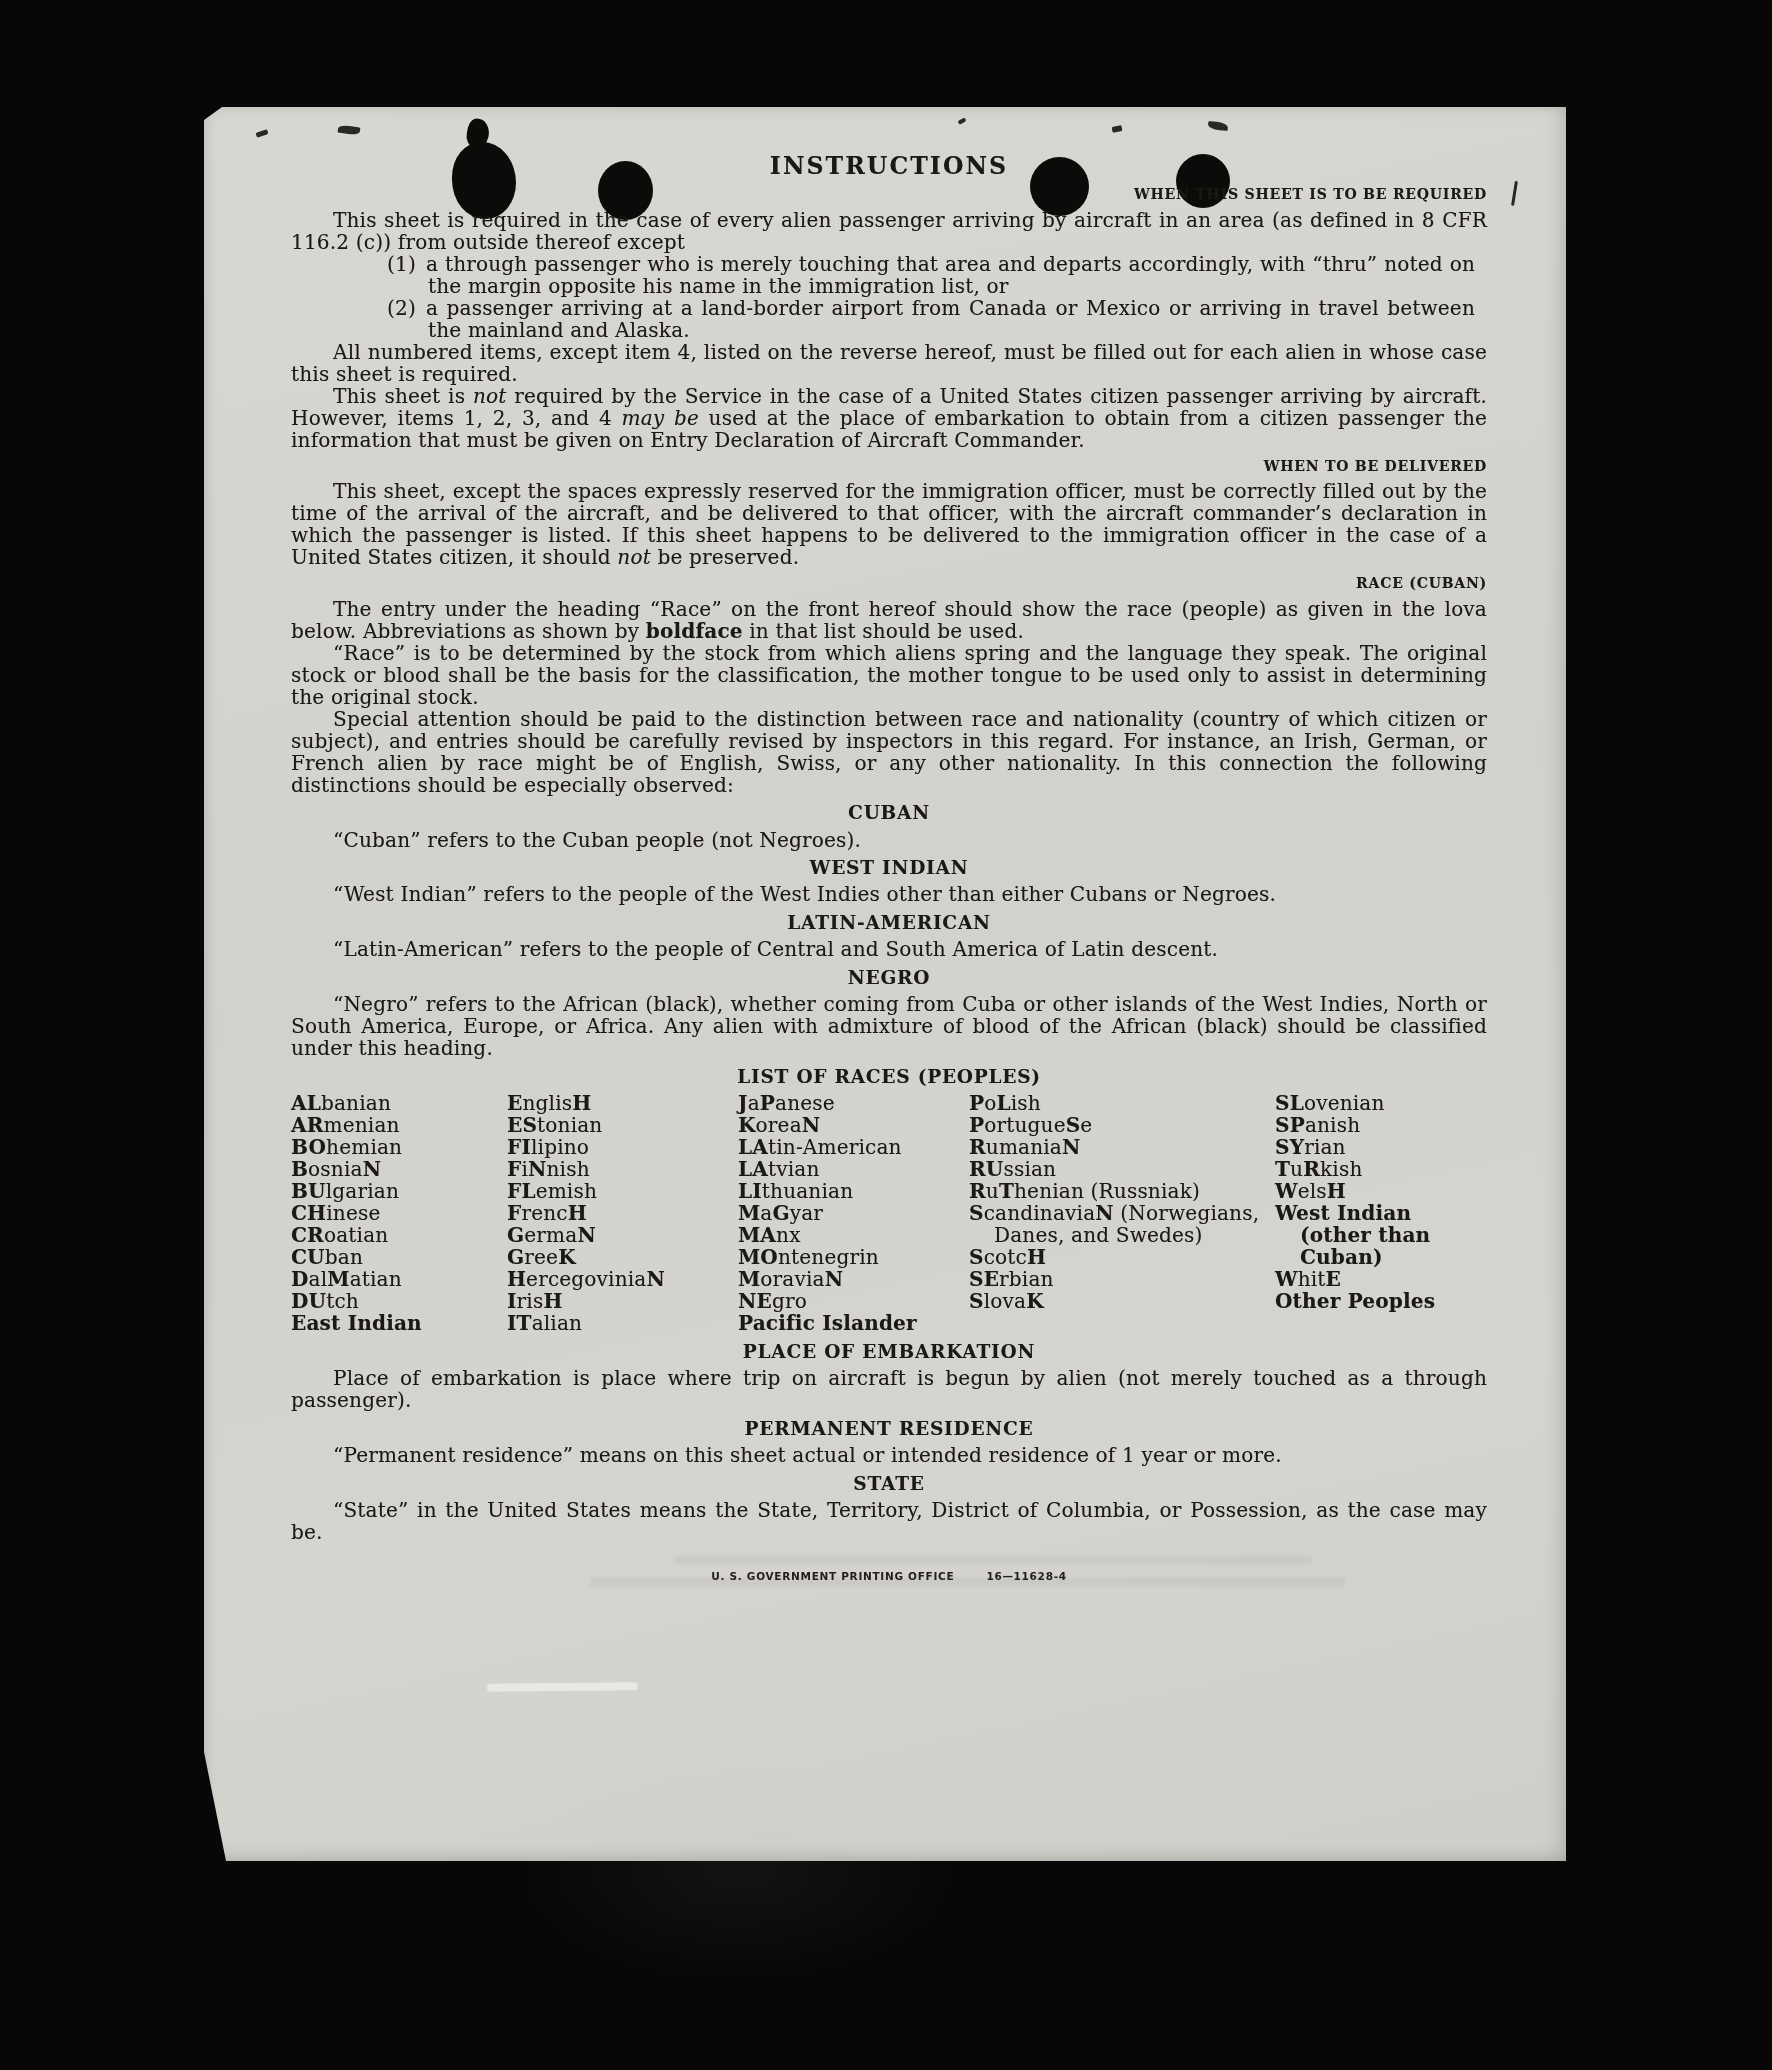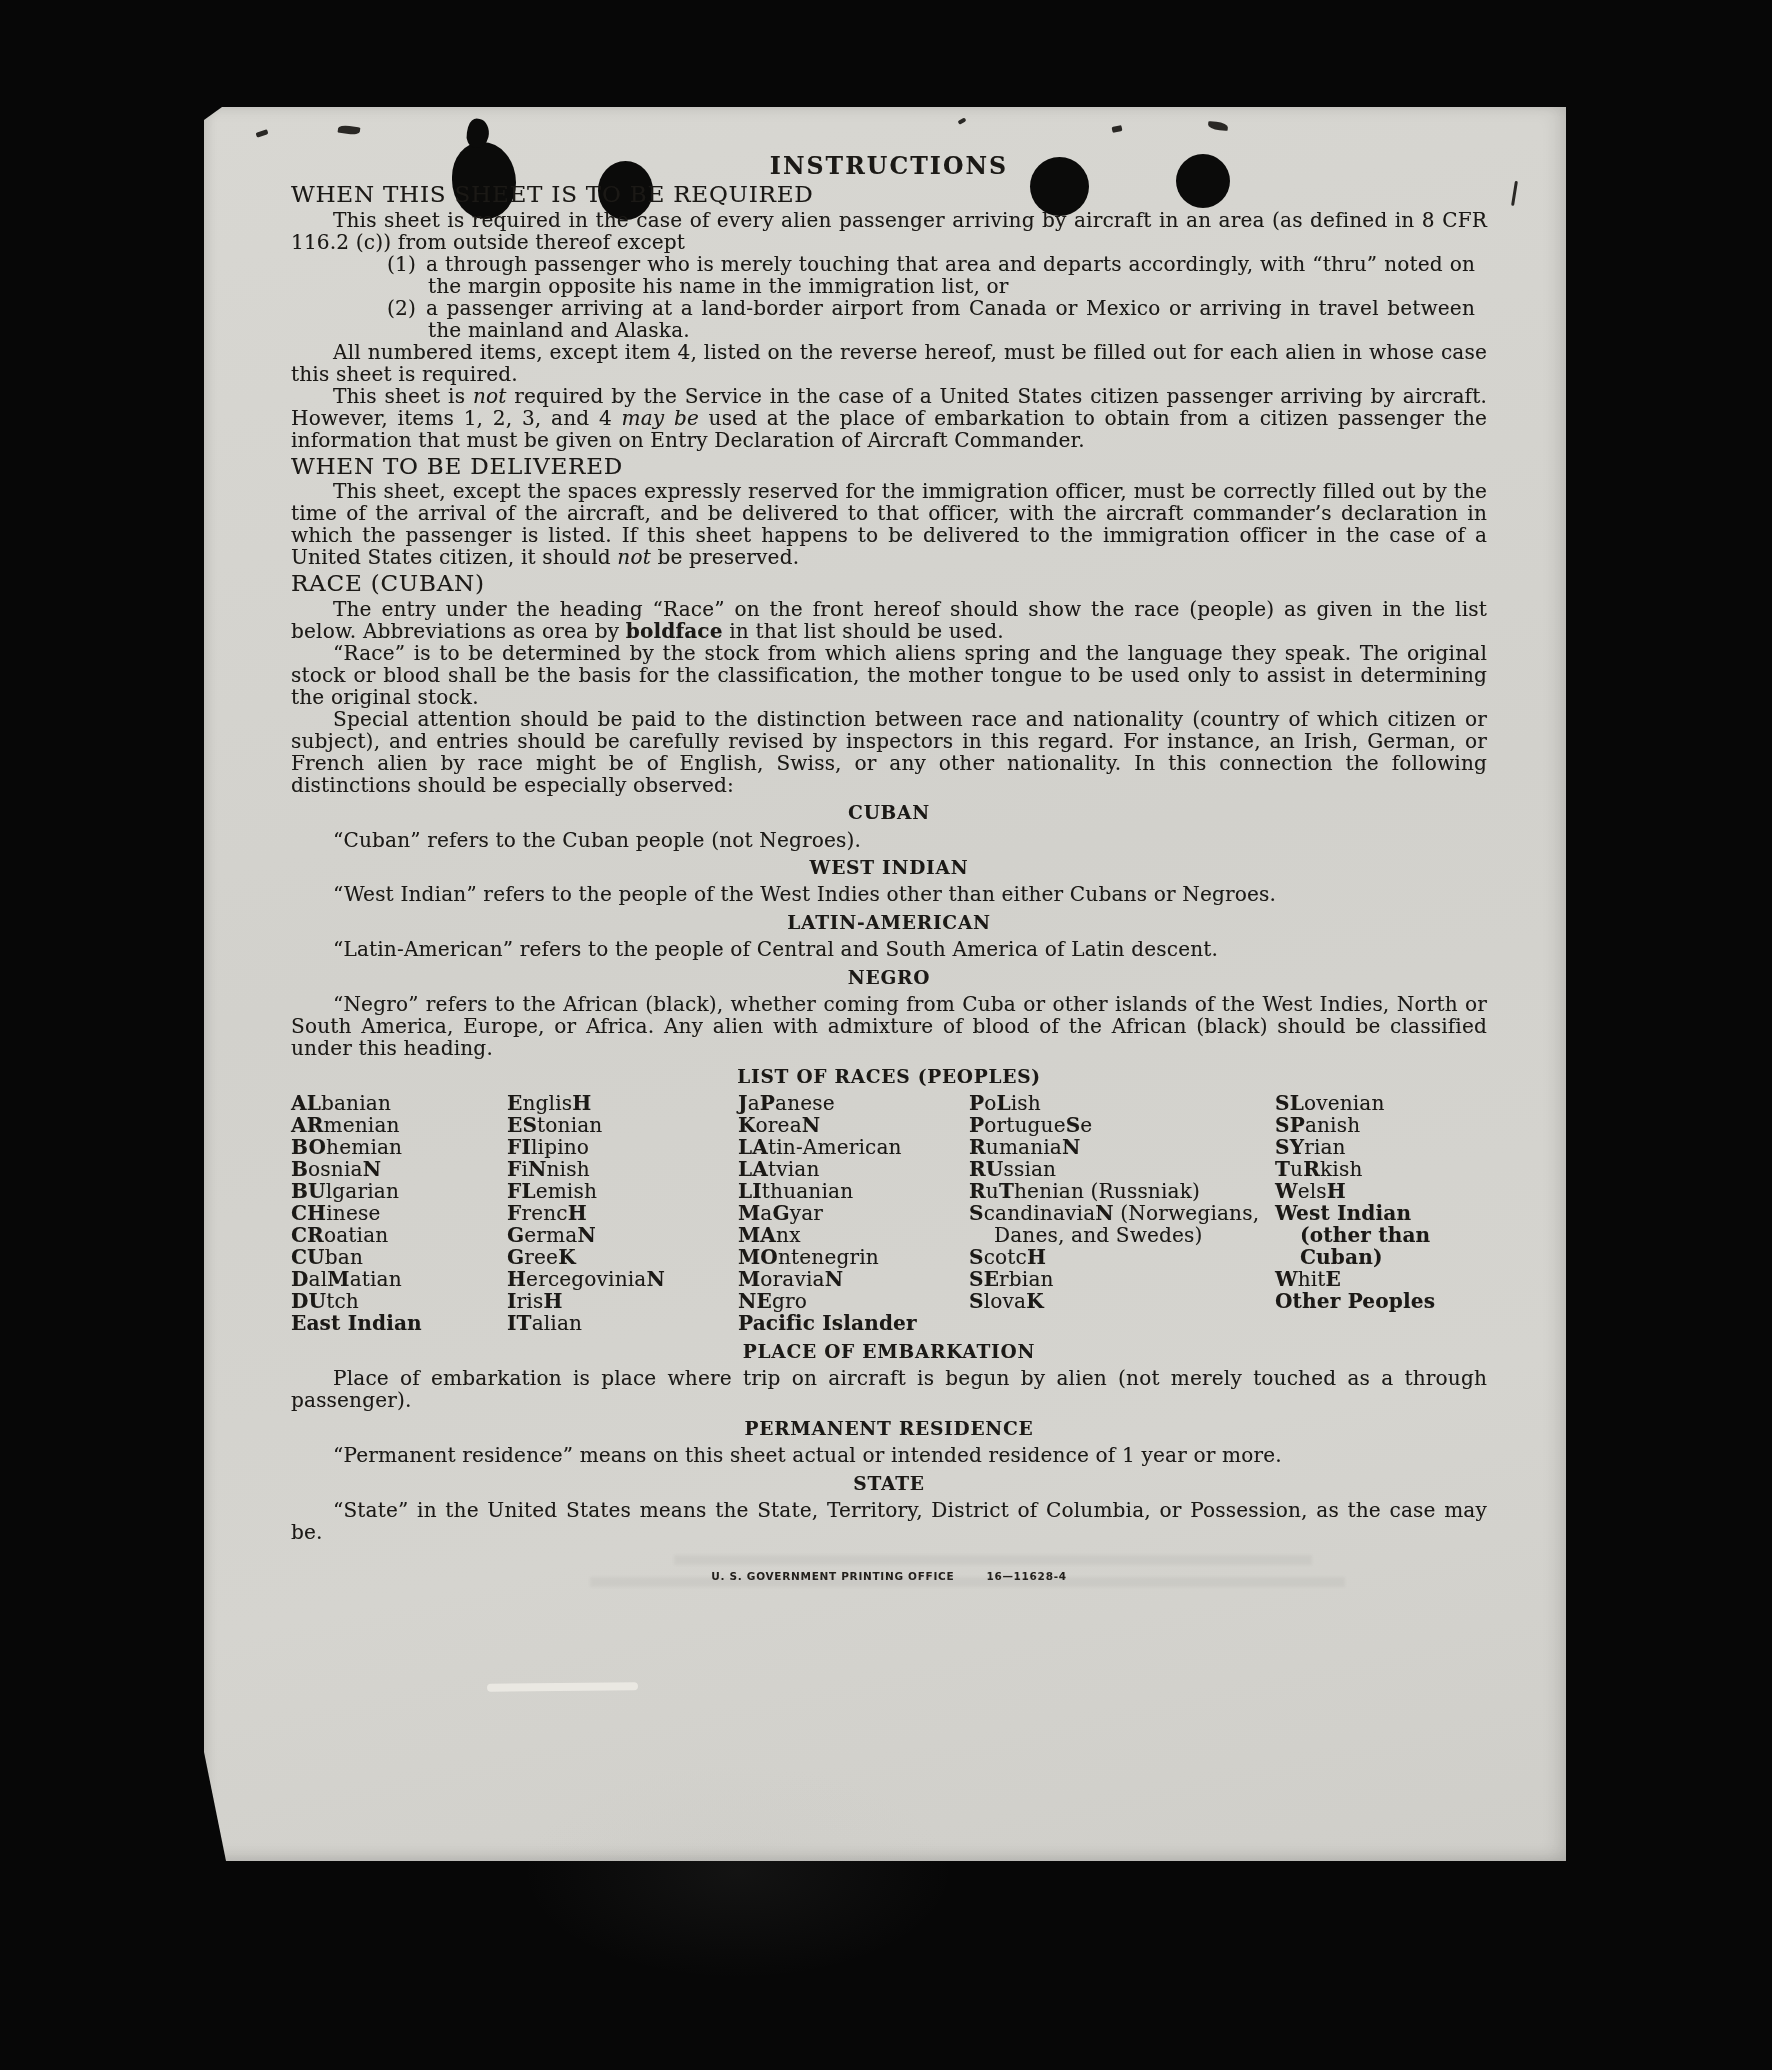--- a/index.html
+++ b/index.html
@@ -41,21 +41,21 @@
   .bleed { position:absolute; opacity:0.055; background:#4a4a46; filter:blur(1.7px); }
   .b1 { left:470px; top:1448px; width:638px; height:10px; }
   .b2 { left:386px; top:1470px; width:755px; height:10px; }
 
   .doc {
     position:absolute; left:87px; top:47px; width:1196px;
     color:#1b1916; font-size:20px; line-height:22px; letter-spacing:0.2px;
     text-shadow:0.2px 0.2px 0 rgba(25,22,18,0.35);
   }
   .title { text-align:center; font-weight:bold; font-size:23.5px; letter-spacing:2.1px; line-height:25px; margin:0; }
-  .h2 { text-align:left; font-weight:normal; font-size:23px; letter-spacing:0.8px; line-height:22px; margin:4.2px 0 3.4px 0; }
+  .h2 { text-align:right; font-weight:bold; font-size:14px; letter-spacing:0.8px; line-height:22px; margin:4.2px 0 3.4px 0; }
   .h3 { text-align:center; font-weight:bold; font-size:18.5px; letter-spacing:0.8px; line-height:22px; margin:6.7px 0 4.2px 0; }
   .para { margin:0; text-indent:42px; text-align:justify; }
   .para em { font-style:italic; }
   .para .bf { font-weight:bold; }
   .list-item { margin:0 12px 0 96px; padding-left:41px; text-indent:-41px; text-align:justify; }
   .list-item .num { margin-right:10px; }
   .races-grid { display:flex; margin:3.4px 0 0 0; }
   .races-col { flex:0 0 auto; }
   .rc0 { width:216px; } .rc1 { width:231px; } .rc2 { width:231px; } .rc3 { width:306px; } .rc4 { flex:1 1 auto; }
   .race { padding-left:25px; text-indent:-25px; line-height:22px; }
@@ -98,21 +98,21 @@
       <p class="para"><span>This sheet is required in the case of every alien passenger arriving by aircraft in an area (as defined in 8 CFR 116.2 (c)) from outside thereof except</span></p>
       <p class="list-item"><span class="num">(1)</span><span>a through passenger who is merely touching that area and departs accordingly, with “thru” noted on the margin opposite his name in the immigration list, or</span></p>
       <p class="list-item"><span class="num">(2)</span><span>a passenger arriving at a land-border airport from Canada or Mexico or arriving in travel between the mainland and Alaska.</span></p>
       <p class="para"><span>All numbered items, except item 4, listed on the reverse hereof, must be filled out for each alien in whose case this sheet is required.</span></p>
       <p class="para"><span>This sheet is </span><em>not</em><span> required by the Service in the case of a United States citizen passenger arriving by aircraft.  However, items 1, 2, 3, and 4 </span><em>may be</em><span> used at the place of embarkation to obtain from a citizen passenger the information that must be given on Entry Declaration of Aircraft Commander.</span></p>
 
       <div class="h2">WHEN TO BE DELIVERED</div>
       <p class="para"><span>This sheet, except the spaces expressly reserved for the immigration officer, must be correctly filled out by the time of the arrival of the aircraft, and be delivered to that officer, with the aircraft commander’s declaration in which the passenger is listed.  If this sheet happens to be delivered to the immigration officer in the case of a United States citizen, it should </span><em>not</em><span> be preserved.</span></p>
 
       <div class="h2">RACE (CUBAN)</div>
-      <p class="para"><span>The entry under the heading “Race” on the front hereof should show the race (people) as given in the list below.  Abbreviations as orea by </span><span class="bf">boldface</span><span> in that list should be used.</span></p>
+      <p class="para"><span>The entry under the heading “Race” on the front hereof should show the race (people) as given in the lova below.  Abbreviations as shown by </span><span class="bf">boldface</span><span> in that list should be used.</span></p>
       <p class="para"><span>“Race” is to be determined by the stock from which aliens spring and the language they speak.  The original stock or blood shall be the basis for the classification, the mother tongue to be used only to assist in determining the original stock.</span></p>
       <p class="para"><span>Special attention should be paid to the distinction between race and nationality (country of which citizen or subject), and entries should be carefully revised by inspectors in this regard.  For instance, an Irish, German, or French alien by race might be of English, Swiss, or any other nationality.  In this connection the following distinctions should be especially observed:</span></p>
 
       <div class="h3">CUBAN</div>
       <p class="para"><span>“Cuban” refers to the Cuban people (not Negroes).</span></p>
 
       <div class="h3">WEST INDIAN</div>
       <p class="para"><span>“West Indian” refers to the people of the West Indies other than either Cubans or Negroes.</span></p>
 
       <div class="h3">LATIN-AMERICAN</div>

